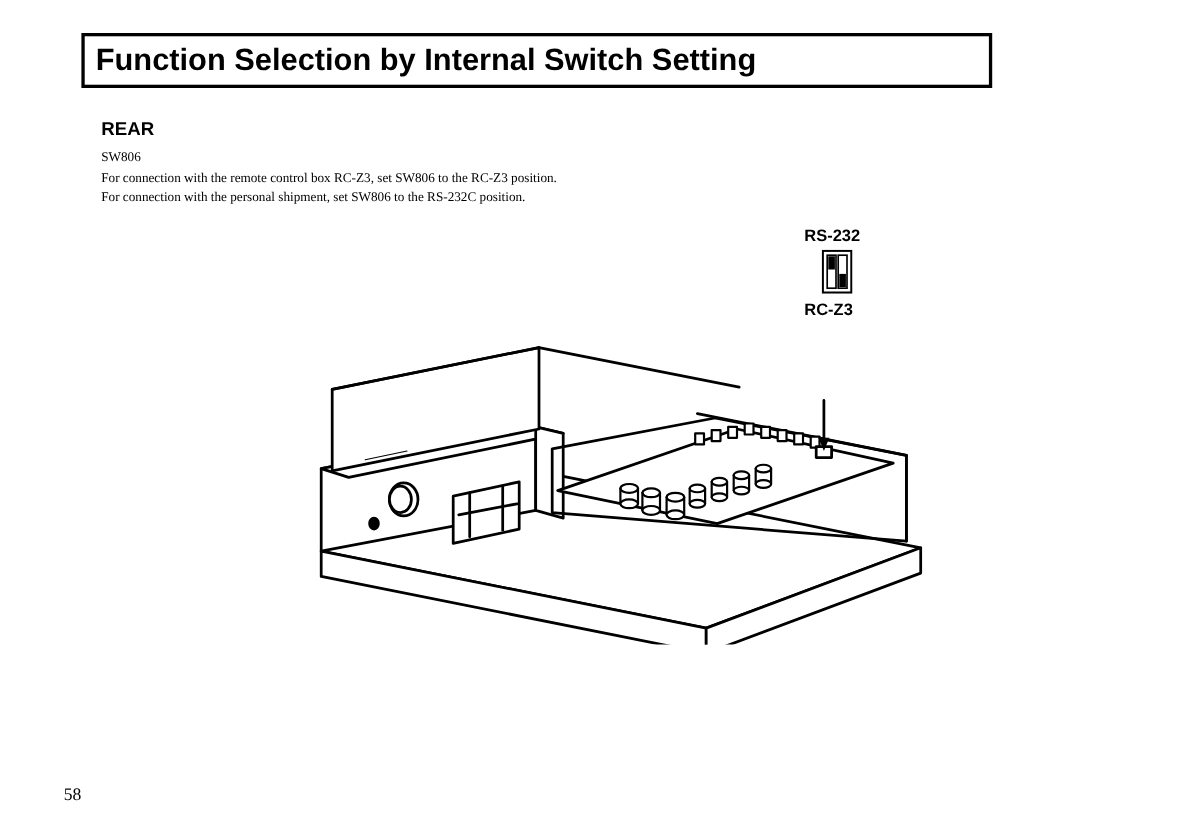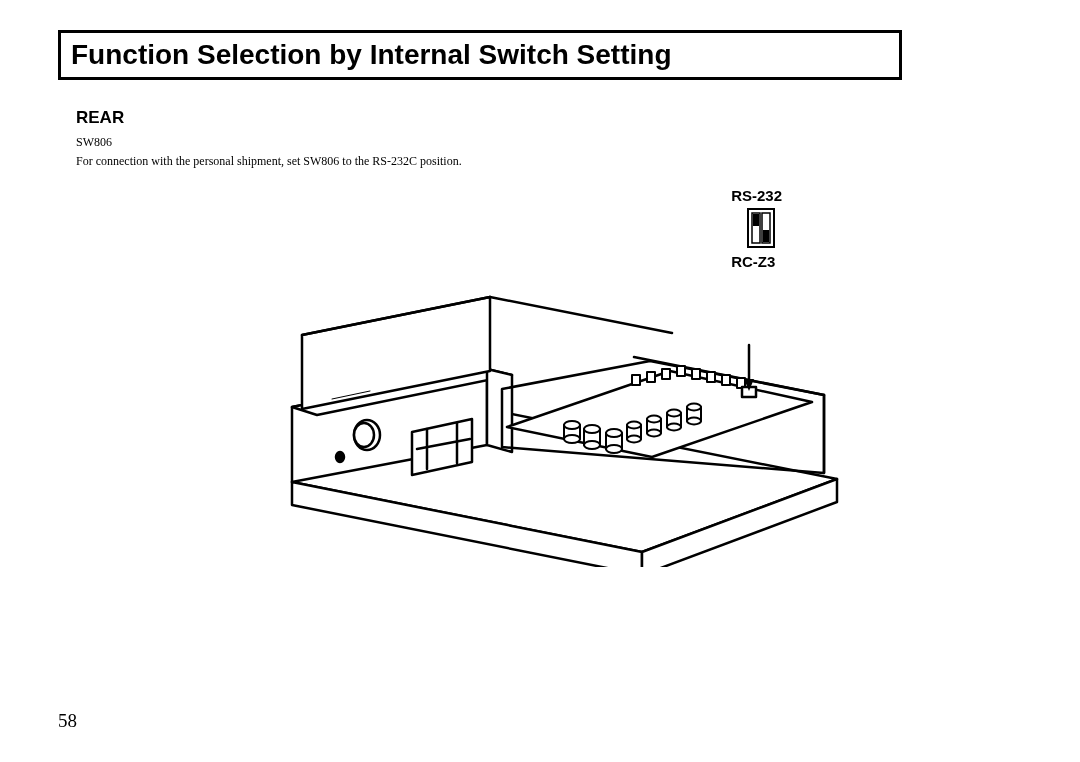--- a/index.html
+++ b/index.html
@@ -1,43 +1,44 @@
 <!DOCTYPE html>
 <html><head>
 <meta charset="utf-8">
 <style>
   * { box-sizing: border-box; margin: 0; padding: 0; }
   html, body { width: 1080px; height: 762px; background: #fff; font-family: Arial, Helvetica, sans-serif; color: #000; }
-  .page { position: relative; width: 960px; height: 762px; padding: 30px 58px 30px 58px; }
+  .page { position: relative; width: 960px; height: 762px; padding: 30px 58px 30px 74px; }
   .title-box { border: 3px solid #000; padding: 6px 10px; margin-bottom: 28px; }
   .title-box h1 { font-size: 28px; font-weight: bold; font-family: Arial, Helvetica, sans-serif; }
   .section-label { font-weight: bold; font-size: 17px; margin-left: 18px; margin-bottom: 6px; font-family: Arial, Helvetica, sans-serif; }
   .body-text { font-family: "Times New Roman", Georgia, serif; font-size: 12px; line-height: 1.38; margin-left: 18px; }
   .body-text p { margin-bottom: 2px; }
   .body-text .gap { margin-top: 10px; }
   .diagram-zone { position: relative; width: 100%; height: 380px; margin-top: 18px; }
   .switch-labels { position: absolute; right: 120px; top: 0; text-align: left; font-family: Arial, Helvetica, sans-serif; font-weight: bold; font-size: 15px; }
   .switch-labels .sw-top { margin-bottom: 4px; }
   .switch-labels .sw-graphic { margin: 2px 0 2px 16px; }
-  .page-number { position: absolute; left: 58px; bottom: 30px; font-family: "Times New Roman", Georgia, serif; font-size: 19px; }
+  .page-number { position: absolute; left: 58px; bottom: 30px; font-family: "Times New Roman", Georgia, serif; font-size: 16px; }
   .device-svg { position: absolute; right: 40px; bottom: 0; }
 </style>
 </head>
 <body>
 
 <div class="page">
 
   <div class="title-box">
     <h1>Function Selection by Internal Switch Setting</h1>
   </div>
 
   <div class="section-label">REAR</div>
 
   <div class="body-text">
     <p>SW806</p>
+    <p>For connection with the remote control box RC-Z3, set SW806 to the RC-Z3 position.</p>
     <p>For connection with the personal shipment, set SW806 to the RS-232C position.</p>
   </div>
 
   <div class="diagram-zone">
 
     <div class="switch-labels">
       <div class="sw-top">RS-232</div>
       <div class="sw-graphic">
         <svg width="28" height="40" viewBox="0 0 28 40">
           <rect x="1" y="1" width="26" height="38" fill="#fff" stroke="#000" stroke-width="2"></rect>

